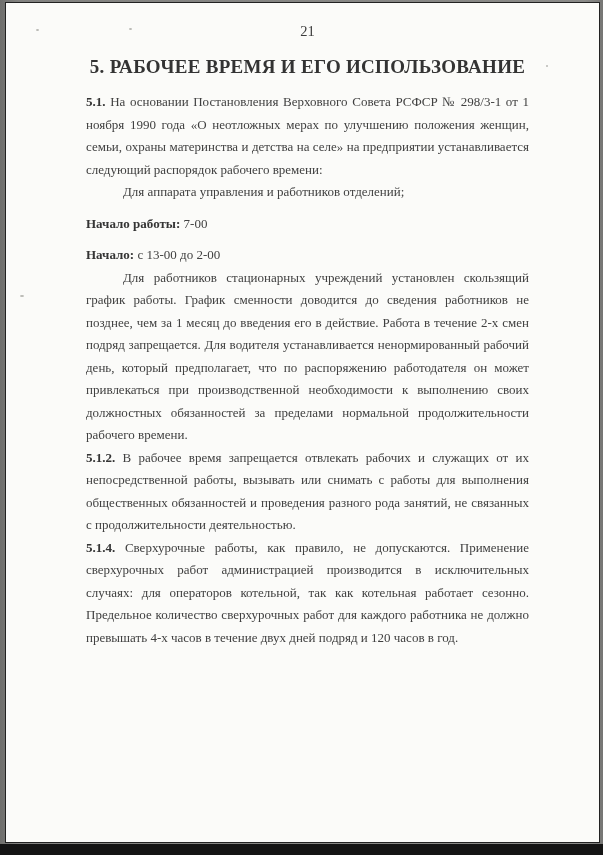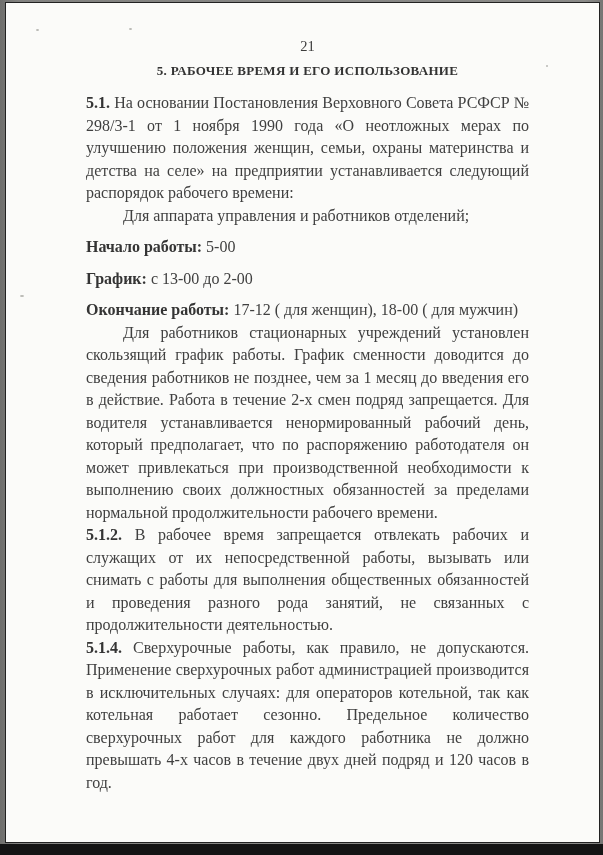--- a/index.html
+++ b/index.html
@@ -28,21 +28,21 @@
   }
   .page {
     position: absolute;
     left: 5px;
     top: 2px;
     right: 3px;
     bottom: 12px;
     background: #fbfbf9;
     border: 1px solid #222222;
     box-sizing: border-box;
-    padding: 27px 70px 0 80px;
+    padding: 12px 70px 0 80px;
     overflow: hidden;
   }
   
   .speck {
     position: absolute;
     width: 3px;
     height: 2px;
     background: #b9b9b4;
     border-radius: 50%;
   }
@@ -52,29 +52,29 @@
   .speck.s4 { left: 540px; top: 62px;  width: 2px; }
 
   .page-number {
     text-align: center;
     font-size: 14.5px;
     color: #3c3c3c;
     margin: 8px 0 0 0;
   }
   .heading {
     text-align: center;
-    font-size: 13px;
+    font-size: 19px;
     font-weight: bold;
     color: #333333;
-    margin: 8px 0 0 0;
+    margin: 16px 0 0 0;
     letter-spacing: 0.3px;
   }
   p {
     margin: 0 0 0 0;
-    font-size: 16px;
+    font-size: 13px;
     line-height: 22.5px;
     color: #404040;
     text-align: justify;
     text-align-last: left;
   }
   p.first {
     margin-top: 13px;
   }
   p.indent {
     text-indent: 37px;
@@ -99,25 +99,24 @@
     <span class="speck s4"></span>
 
     <div class="page-number">21</div>
 
     <h1 class="heading">5. РАБОЧЕЕ ВРЕМЯ И ЕГО ИСПОЛЬЗОВАНИЕ</h1>
 
     <p class="first"><b class="num">5.1.</b> <span>На основании Постановления Верховного Совета РСФСР № 298/3-1 от 1 ноября 1990 года «О неотложных мерах по улучшению положения женщин, семьи, охраны материнства и детства на селе» на предприятии устанавливается следующий распорядок  рабочего времени:</span></p>
 
     <p class="indent">Для аппарата управления и работников отделений;</p>
 
-    <p class="sched"><b class="sched-label">Начало работы:</b> <span>5-00</span></p>
+    <p class="sched"><b class="sched-label">Начало работы:</b> <span>7-00</span></p>
 
-    <p class="sched"><b class="sched-label">График:</b> <span>с 13-00 до 2-00</span></p>
+    <p class="sched"><b class="sched-label">Начало:</b> <span>с 13-00 до 2-00</span></p>
 
-    <p class="sched"><b class="sched-label">Окончание работы:</b> <span>17-12 ( для женщин), 18-00 ( для мужчин)</span></p>
 
     <p class="indent">Для работников стационарных учреждений установлен скользящий график работы. График сменности доводится до сведения работников не позднее, чем за 1 месяц до введения его в действие. Работа в течение 2-х смен подряд запрещается. Для водителя устанавливается ненормированный рабочий день, который предполагает, что по распоряжению работодателя он может привлекаться при производственной необходимости к выполнению своих должностных обязанностей за пределами нормальной продолжительности рабочего времени.</p>
 
 
     <p><b class="num">5.1.2.</b> <span>В рабочее время запрещается отвлекать рабочих и служащих от их непосредственной работы, вызывать или снимать с работы для выполнения общественных обязанностей и проведения разного рода занятий, не связанных с продолжительности деятельностью.</span></p>
 
 
     <p><b class="num">5.1.4.</b> <span>Сверхурочные работы, как правило, не допускаются. Применение сверхурочных работ администрацией производится в исключительных случаях: для операторов котельной, так как котельная работает сезонно. Предельное количество сверхурочных работ для каждого работника не должно превышать 4-х часов в течение двух дней подряд и 120 часов в год.</span></p>
   </div>
 

